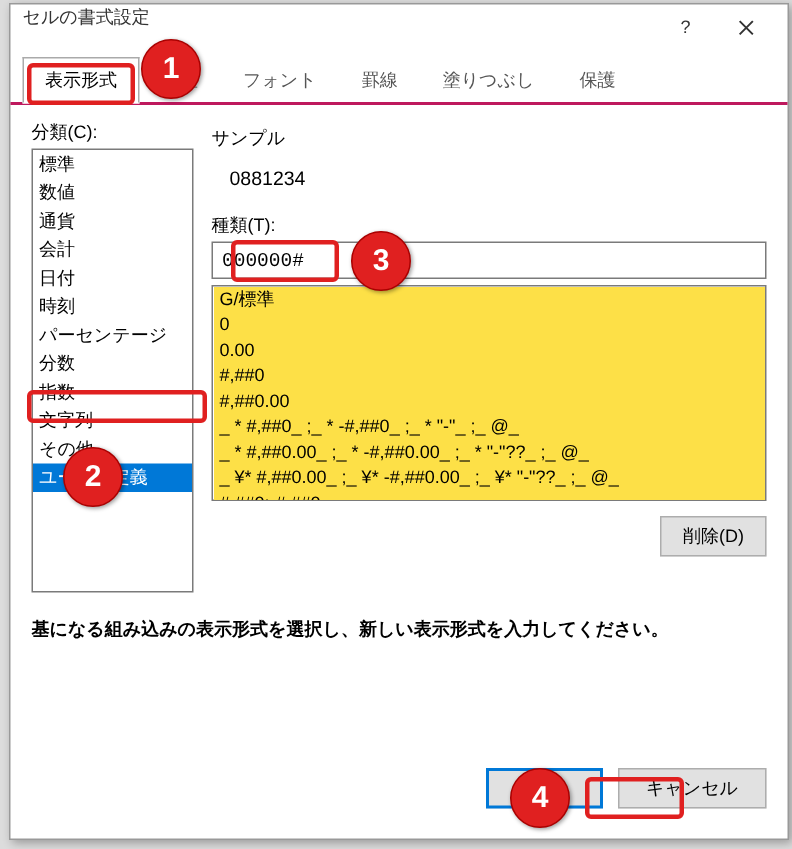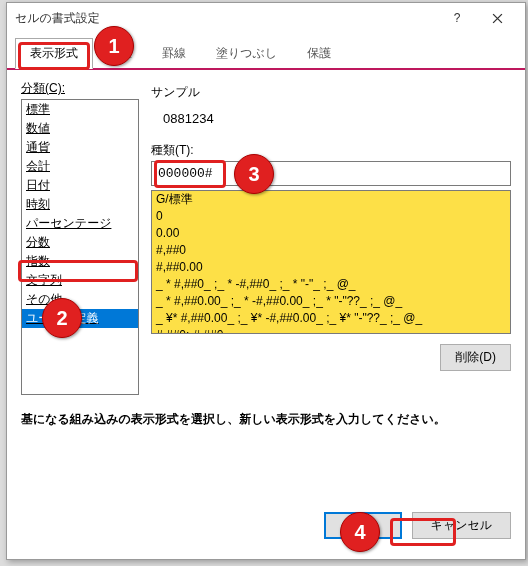--- a/index.html
+++ b/index.html
@@ -1,26 +1,26 @@
 <!DOCTYPE html>
 <html><head>
 <meta charset="utf-8">
 <style>
   * { box-sizing: border-box; font-family: "Yu Gothic UI", "Meiryo UI", sans-serif; font-size: 12px; }
   body { margin: 0; background: #dcdcdc; width: 528px; height: 566px; position: relative; }
   .dialog { position: absolute; left: 6px; top: 2px; width: 520px; height: 558px; background: #fff; border: 1px solid #999; box-shadow: 2px 2px 6px rgba(0,0,0,0.3); }
-  .titlebar { height: 30px; display: flex; align-items: center; padding: 0 8px; color: #333; }
+  .titlebar { height: 30px; display: flex; padding: 0 8px; color: #333; }
   .titlebar .title { flex: 1; }
   .titlebar .help-icon, .titlebar .close-icon { width: 40px; height: 30px; display: flex; align-items: center; justify-content: center; color: #333; }
   .tabs { display: flex; border-bottom: 2px solid #be185d; padding: 0 8px; margin-top: 4px; }
   .tab { padding: 6px 14px; color: #555; border: 1px solid transparent; position: relative; top: 1px; }
   .tab.active { border: 1px solid #aaa; border-bottom: 1px solid #fff; background: #fff; color: #000; }
   .content { padding: 10px 14px; }
   .row { display: flex; gap: 12px; }
-  .left-col { width: 118px; display: flex; flex-direction: column; text-decoration: underline; }
+  .left-col { width: 108px; display: flex; flex-direction: column; }
   .cat-label { margin-bottom: 2px; }
   .cat-list { border: 1px solid #7a7a7a; height: 296px; overflow-y: auto; background: #fff; }
   .cat-item { padding: 1px 4px; }
   .cat-item.selected { background: #0078d7; color: #fff; }
   .right-col { flex: 1; display: flex; flex-direction: column; }
   .sample-box { margin-top: 4px; }
   .sample-label { color: #000; margin-bottom: 6px; }
   .sample-val { padding: 4px 12px 10px 12px; font-size: 13px; }
   .type-label { margin-top: 6px; margin-bottom: 2px; }
   .type-input { width: 100%; border: 1px solid #7a7a7a; padding: 4px 6px; font-size: 13px; font-family: Liberation Mono, monospace; }
@@ -46,20 +46,21 @@
     <div class="close-icon">
       <svg width="11" height="11" viewBox="0 0 10 10">
           <path d="M1 1 L9 9 M9 1 L1 9" stroke="#333" stroke-width="1.2"></path>
         </svg>
     </div>
   </div>
 
   <div class="tabs" id="tabs">
       <div class="tab active">表示形式</div>
       <div class="tab">配置</div>
+      <div class="tab">フォント</div>
       <div class="tab">罫線</div>
       <div class="tab">塗りつぶし</div>
       <div class="tab">保護</div>
     </div>
 
   <div class="content">
     <div class="row">
       <div class="left-col">
         <div class="cat-label">分類(C):</div>
         <div class="cat-list" id="cat-list">

